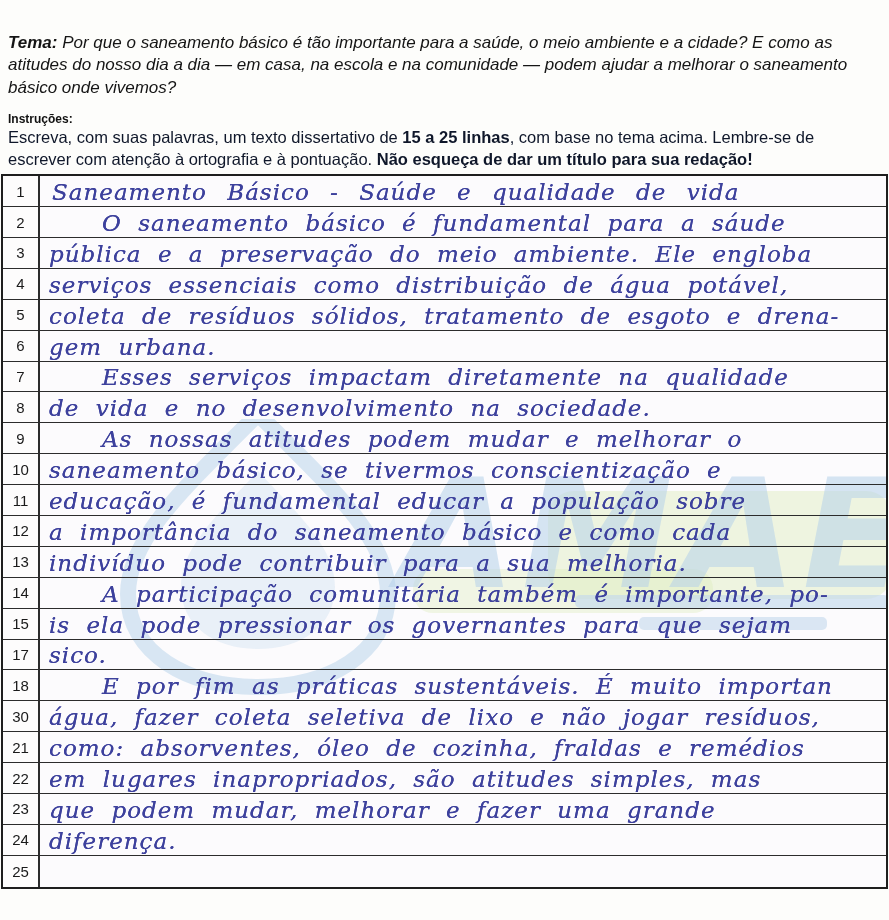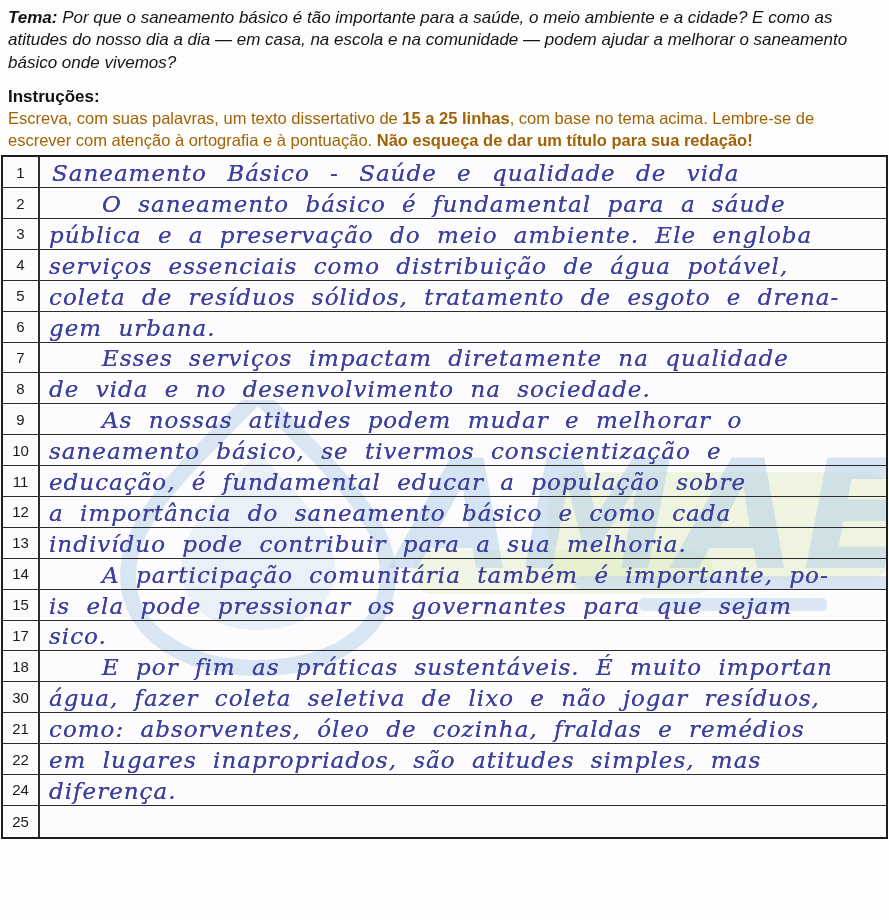--- a/index.html
+++ b/index.html
@@ -5,34 +5,34 @@
   html,body{margin:0;padding:0;}
   body{
     width:889px;height:920px;overflow:hidden;
     background:#fdfdfb;
     font-family:"Liberation Sans", sans-serif;
     color:#111;
   }
   .page{width:889px;height:920px;position:relative;}
 
   
-  .header{padding:7px 9px 0 8px;}
+  .header{padding:7px 9px 0 8px;margin-top:25px;}
   .tema{
     margin:0 0 13px 0;
     font-size:17px;line-height:1.32;
     font-style:italic;color:#151515;
   }
   .tema .lbl{font-weight:bold;}
   .inst-label{
     margin:0 0 1px 0;
-    font-size:17px;font-weight:bold;font-style:normal;
+    font-size:12px;font-weight:bold;font-style:normal;
   }
   .inst{
     margin:0;
-    font-size:16.5px;line-height:1.3;color:#a16207;
+    font-size:16.5px;line-height:1.3;color:#0f172a;
   }
   .inst b{font-weight:bold;}
 
   
   .sheet{
     position:relative;
     margin:4px 1px 0 1px;
     border:2.5px solid #1e1e1e;
     background:#fcfbfd;
     overflow:hidden;
@@ -183,20 +183,24 @@
   </div>
         <div class="row">
     <div class="num">21</div>
     <div class="txt">como: absorventes, óleo de cozinha, fraldas e remédios</div>
   </div>
         <div class="row">
     <div class="num">22</div>
     <div class="txt">em lugares inapropriados, são atitudes simples, mas</div>
   </div>
         <div class="row">
+    <div class="num">23</div>
+    <div class="txt">que podem mudar, melhorar e fazer uma grande</div>
+  </div>
+        <div class="row">
     <div class="num">24</div>
     <div class="txt">diferença.</div>
   </div>
         <div class="row">
     <div class="num">25</div>
     <div class="txt"></div>
   </div>
       </div>
   </div>
 </div>

